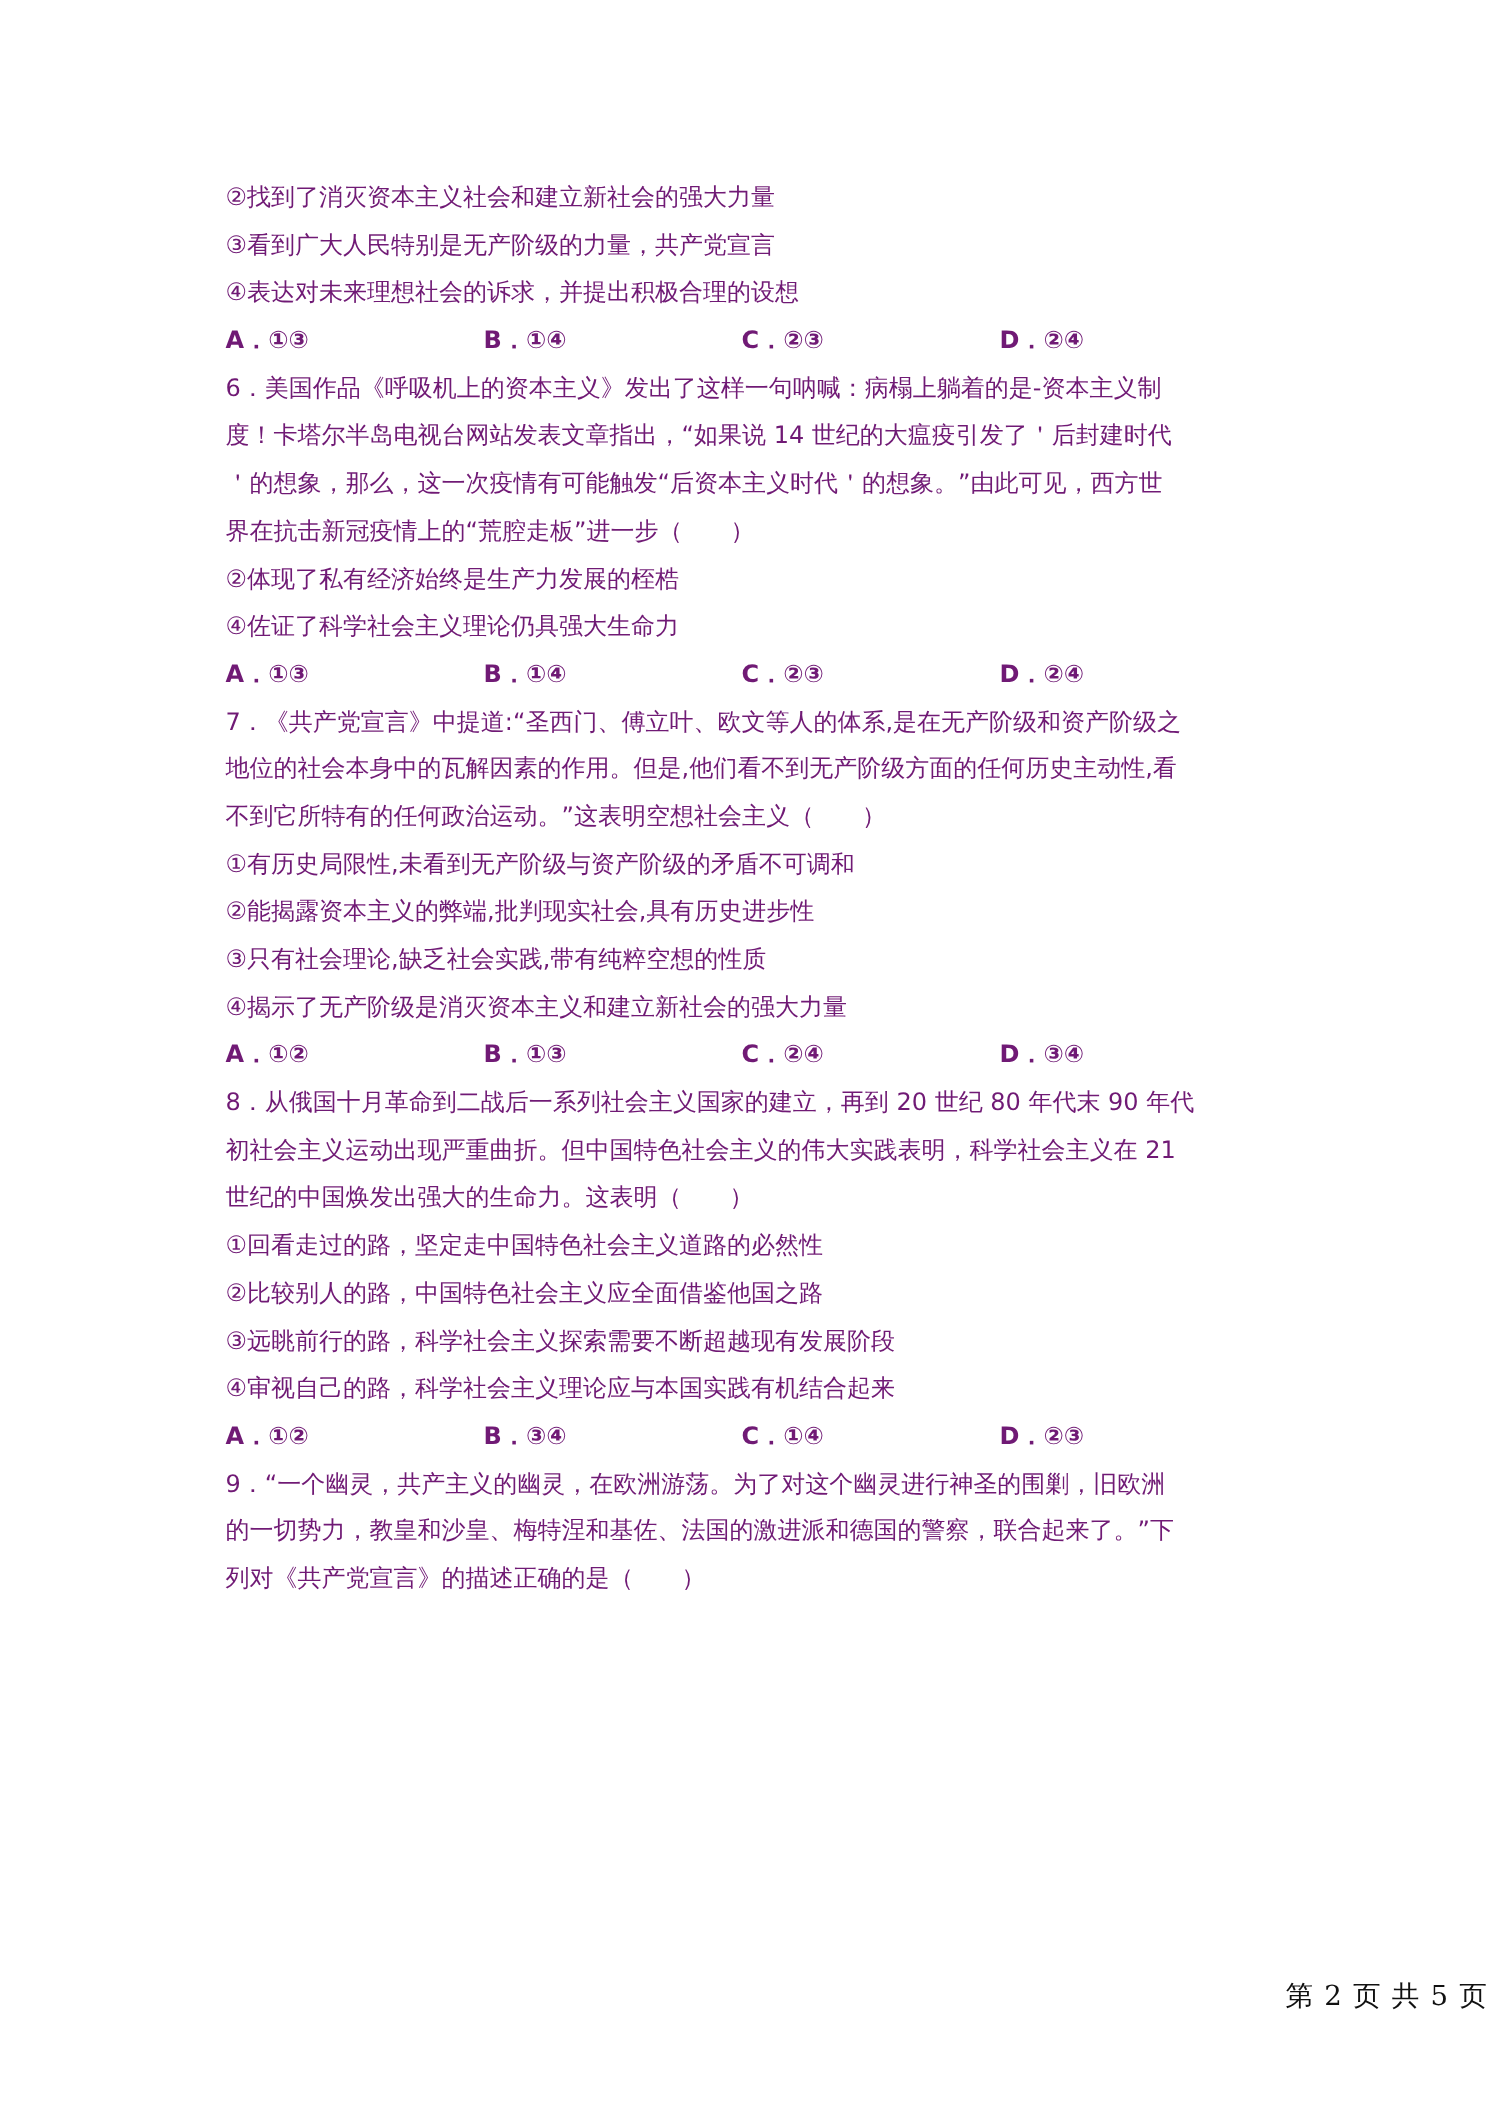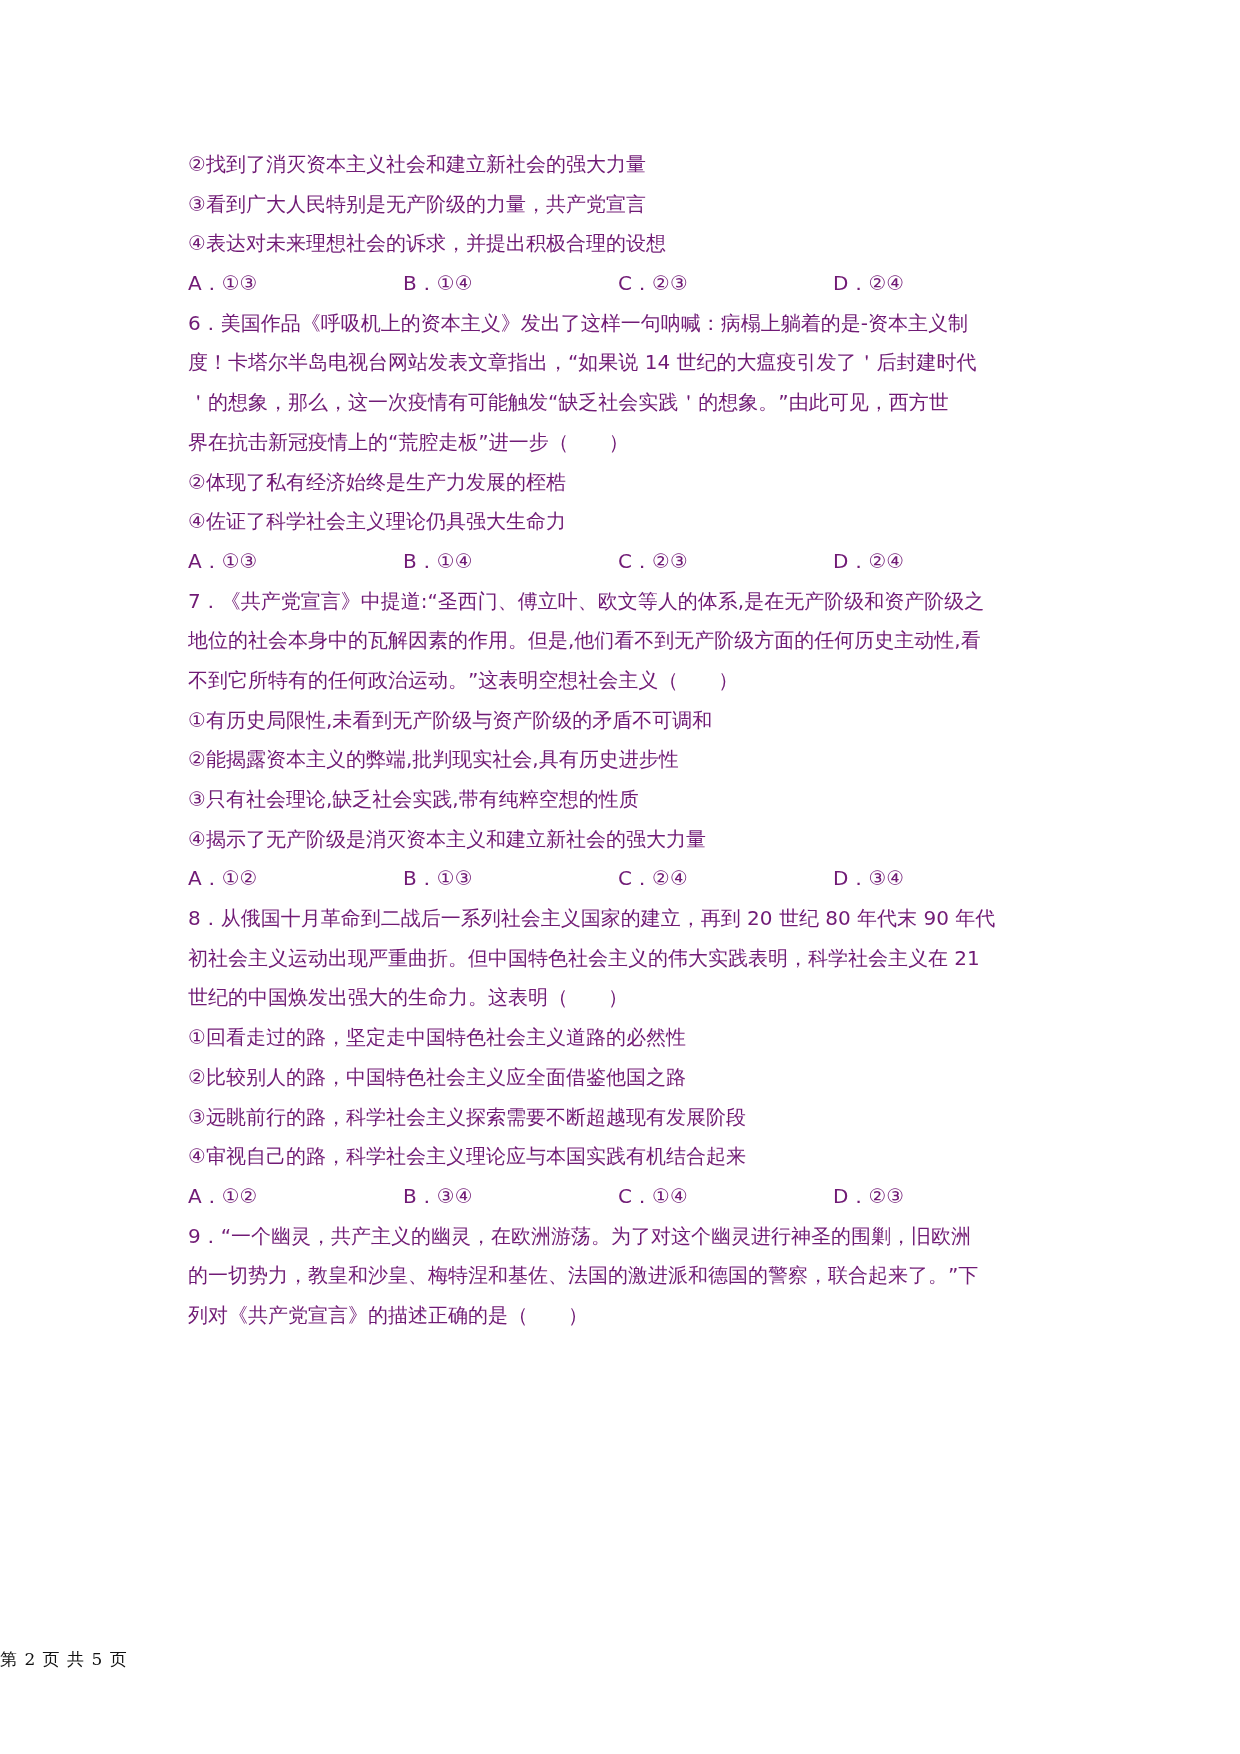--- a/index.html
+++ b/index.html
@@ -8,29 +8,29 @@
     position: absolute;
     left: 188px;
     top: 145px;
     width: 860px;
     font-family: "DejaVu Sans", "Liberation Sans", sans-serif;
     font-size: 20px;
     color: #701a75;
     line-height: 39.7px;
   }
   .line { white-space: nowrap; height: 39.7px; margin: 0; }
-  .options-row { display: flex; height: 39.7px; }
+  .options-row { display: flex; height: 39.7px; font-weight: bold; }
   .opt { width: 217px; white-space: nowrap; }
   .footer {
     position: absolute;
     left: 0; right: 0;
     top: 1648px;
-    text-align: left;
+    text-align: right;
     font-family: "DejaVu Serif", "Liberation Serif", serif;
-    font-size: 17px;
+    font-size: 23px;
     color: #111111;
     letter-spacing: 1px;
   }
 </style>
 </head>
 <body>
 
 <div class="page">
 
   <div>
@@ -41,21 +41,21 @@
       <span class="opt">A．①③</span>
       <span class="opt">B．①④</span>
       <span class="opt">C．②③</span>
       <span class="opt">D．②④</span>
     </div>
   </div>
 
   <div>
     <p class="line">6．美国作品《呼吸机上的资本主义》发出了这样一句呐喊：病榻上躺着的是-资本主义制</p>
     <p class="line">度！卡塔尔半岛电视台网站发表文章指出，“如果说 14 世纪的大瘟疫引发了＇后封建时代</p>
-    <p class="line">＇的想象，那么，这一次疫情有可能触发“缺乏社会实践＇的想象。”由此可见，西方世</p>
+    <p class="line">＇的想象，那么，这一次疫情有可能触发“后资本主义时代＇的想象。”由此可见，西方世</p>
     <p class="line">界在抗击新冠疫情上的“荒腔走板”进一步（　　）</p>
     <p class="line">②体现了私有经济始终是生产力发展的桎梏</p>
     <p class="line">④佐证了科学社会主义理论仍具强大生命力</p>
     <div class="options-row">
       <span class="opt">A．①③</span>
       <span class="opt">B．①④</span>
       <span class="opt">C．②③</span>
       <span class="opt">D．②④</span>
     </div>
   </div>

